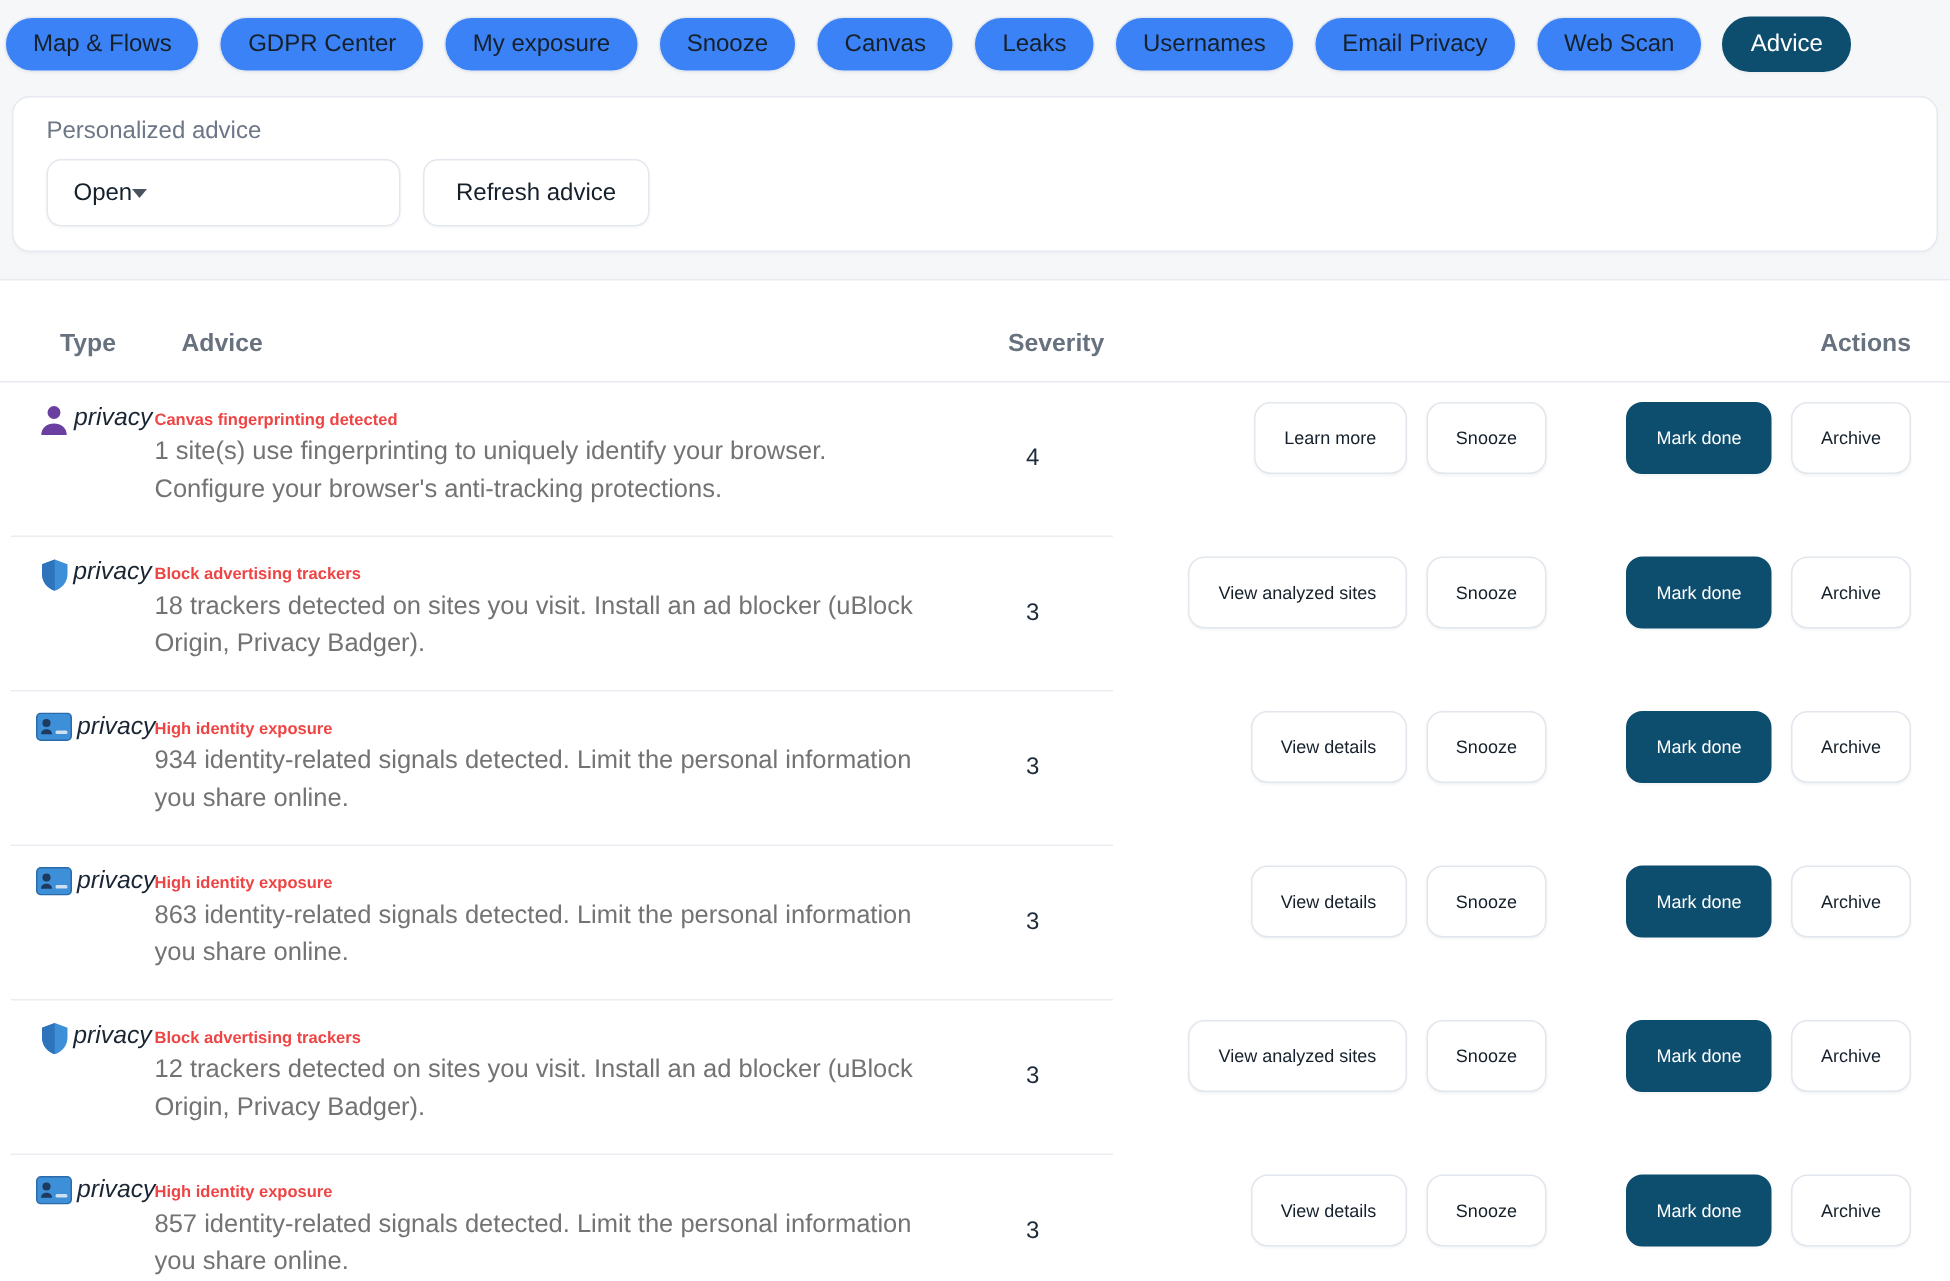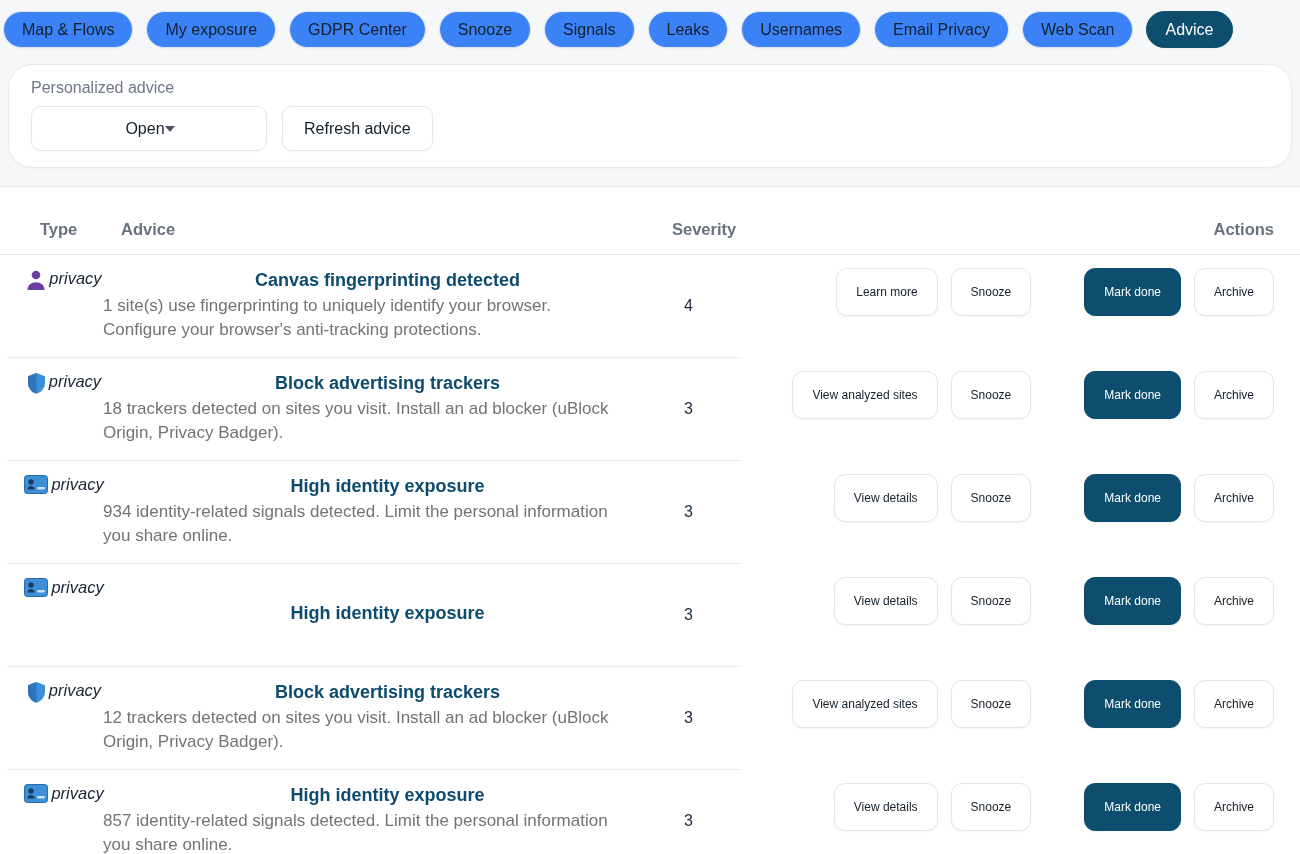--- a/index.html
+++ b/index.html
@@ -20,28 +20,28 @@
   .tabbar{display:flex;gap:13px;padding:11px 10px 0 3px;}
   .pill{
     height:37px;padding:0 18px;border-radius:999px;background:#3b82f6;
     border:1px solid #e3e7ee;font-size:16px;color:#15202b;
     display:flex;align-items:center;white-space:nowrap;cursor:pointer;
     font-family:inherit;box-shadow:0 1px 2px rgba(20,30,50,0.04);
   }
   .pill.active{background:var(--accent);border-color:var(--accent);color:#fff;}
   
   .filter-card{
-    margin:16px 8px 0;background:#fff;border:1px solid #e6eaf0;border-radius:24px;
+    margin:16px 8px 0;background:#fff;border:1px solid #e6eaf0;border-radius:12px;
     padding:12px 14px 16px;box-shadow:0 1px 2px rgba(20,30,50,0.03);
   }
   .filter-label{color:#6d7787;font-size:16px;margin:2px 0 9px 8px;}
   .filter-controls{display:flex;gap:15px;margin-left:8px;}
   .dropdown{
     width:236px;height:45px;border:1px solid #e3e7ee;border-radius:10px;background:#fff;
-    display:flex;align-items:center;justify-content:center;
+    display:flex;align-items:center;justify-content:flex-start;
     padding:0 15px 0 17px;font-size:16px;cursor:pointer;
     box-shadow:0 1px 2px rgba(20,30,50,0.04);
   }
   .caret{
     width:0;height:0;border-left:5.5px solid transparent;
     border-right:5.5px solid transparent;border-top:6.5px solid #49525e;
   }
   .refresh-btn{
     height:45px;padding:0 21px;border-radius:10px;border:1px solid #e3e7ee;background:#fff;
     font-size:16px;color:#15202b;font-family:inherit;cursor:pointer;
@@ -58,21 +58,21 @@
   .th-actions{margin-left:auto;}
   .trow{display:flex;}
   .trow-main{
     width:735px;margin-left:7px;padding:14px 0 14px 15px;min-height:103px;
     border-bottom:1px solid #e9edf2;display:flex;
   }
   .cell-type{width:81px;display:flex;justify-content:center;gap:3px;font-style:italic;}
   .type-icon{height:22px;display:flex;margin-left:3px;}
   .type-label{font-size:16.5px;color:#1a2533;}
   .cell-advice{flex:1;display:flex;flex-direction:column;justify-content:center;}
-  .advice-title{font-weight:bold;font-size:18px;color:#0c4a6e;margin-bottom:3px;text-align:center;}
+  .advice-title{font-weight:bold;font-size:11px;color:#ef4444;margin-bottom:3px;}
   .advice-desc{font-size:17px;color:#737373;line-height:1.44;max-width:520px;}
   .cell-severity{
     width:70px;display:flex;align-items:center;padding-left:12px;
     font-size:16px;color:#1c2a3a;
   }
   .cell-actions{
     margin-left:auto;display:flex;gap:13px;align-items:flex-start;
     padding:13px 26px 0 10px;
   }
   .action-btn{
@@ -80,24 +80,24 @@
     font-size:12px;color:#15202b;font-family:inherit;cursor:pointer;white-space:nowrap;
     box-shadow:0 1px 2px rgba(20,30,50,0.05);
   }
   .action-btn.primary{background:var(--accent);border-color:var(--accent);color:#fff;margin-left:40px;}
 </style>
 </head>
 <body>
 
 <nav class="tabbar">
   <button class="pill">Map &amp; Flows</button>
+  <button class="pill">GDPR Center</button>
   <button class="pill">My exposure</button>
-  <button class="pill">GDPR Center</button>
   <button class="pill">Snooze</button>
-  <button class="pill">Signals</button>
+  <button class="pill">Canvas</button>
   <button class="pill">Leaks</button>
   <button class="pill">Usernames</button>
   <button class="pill">Email Privacy</button>
   <button class="pill">Web Scan</button>
   <button class="pill active">Advice</button>
 </nav>
 
 <section class="filter-card">
   <div class="filter-label">Personalized advice</div>
   <div class="filter-controls">
@@ -205,20 +205,21 @@
               <rect x="0.5" y="0.5" width="23" height="18" rx="2.8" style="fill:var(--icon-blue)" stroke="#2b6aa8"></rect>
               <circle cx="7" cy="7" r="2.7" style="fill:var(--icon-navy)"></circle>
               <path d="M3.3 14.5c0-2.1 1.7-3.4 3.7-3.4s3.7 1.3 3.7 3.4z" style="fill:var(--icon-navy)"></path>
               <rect x="13" y="12" width="8" height="2.4" rx="1.1" fill="#cfe0f0"></rect>
             </svg>
         </span>
         <span class="type-label">privacy</span>
       </div>
       <div class="cell-advice">
         <div class="advice-title">High identity exposure</div>
+        <div class="advice-desc">863 identity-related signals detected. Limit the personal information you share online.</div>
       </div>
       <div class="cell-severity">3</div>
     </div>
     <div class="cell-actions">
       <button class="action-btn">View details</button>
       <button class="action-btn">Snooze</button>
       <button class="action-btn primary">Mark done</button>
       <button class="action-btn">Archive</button>
     </div>
   </div>

